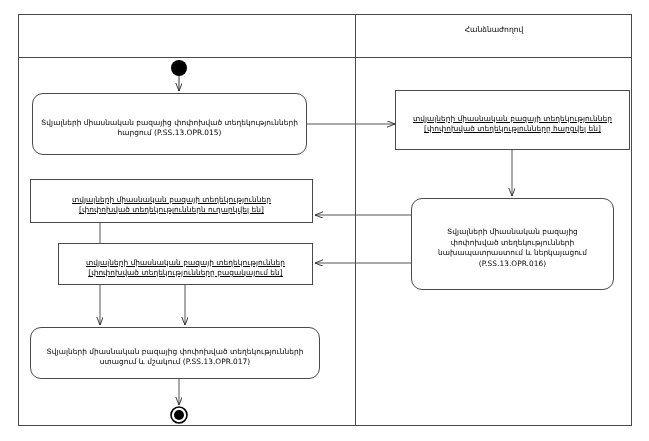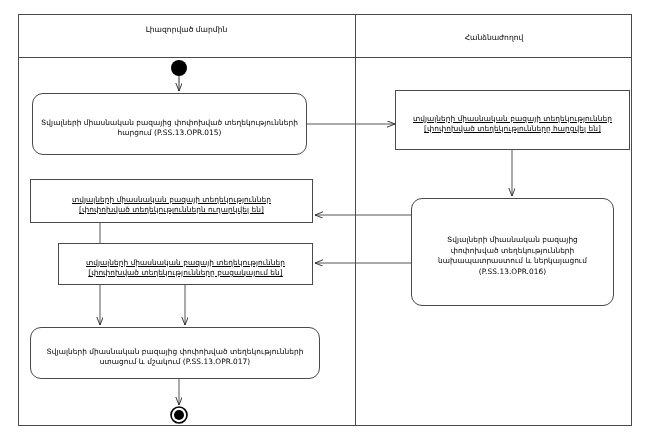--- a/index.html
+++ b/index.html
@@ -94,35 +94,34 @@
     <path d="M100,223 L100,325" fill="none" stroke="#555555" stroke-width="1" marker-end="url(#arrow)"></path>
 
     <path d="M185,285 L185,325" fill="none" stroke="#555555" stroke-width="1" marker-end="url(#arrow)"></path>
 
     <path d="M179,379 L179,405" fill="none" stroke="#555555" stroke-width="1" marker-end="url(#arrow)"></path>
 
     <circle cx="179" cy="415" r="8" fill="#ffffff" stroke="#000000" stroke-width="1.6"></circle>
     <circle cx="179" cy="415" r="5" fill="#000000"></circle>
   </svg>
 
-  <div class="swim-title" style="left:18px; top:25px; width:337px;">Լիազորված մարմին</div>
 
-  <div class="swim-title" style="left:356px; top:25px; width:276px;margin-top:8px;">Հանձնաժողով</div>
+  <div class="swim-title" style="left:356px; top:25px; width:276px;">Հանձնաժողով</div>
 
   <div class="node action" style="left:32px; top:93px; width:275px; height:62px;">
     <span class="txt">Տվյալների միասնական բազայից փոփոխված տեղեկությունների
 հարցում (P.SS.13.OPR.015)</span>
   </div>
 
   <div class="node object" style="left:395px; top:90px; width:235px; height:60px;">
     <span class="txt">տվյալների միասնական բազայի տեղեկություններ
 [փոփոխված տեղեկությունները հարցվել են]</span>
   </div>
 
-  <div class="node action" style="left:411px; top:198px; width:203px; height:108px;">
+  <div class="node action" style="left:411px; top:198px; width:203px; height:92px;">
     <span class="txt">Տվյալների միասնական բազայից
 փոփոխված տեղեկությունների
 նախապատրաստում և ներկայացում
 (P.SS.13.OPR.016)</span>
   </div>
 
   <div class="node object" style="left:30px; top:179px; width:283px; height:44px;">
     <span class="txt">տվյալների միասնական բազայի տեղեկություններ
 [փոփոխված տեղեկություններն ուղարկվել են]</span>
   </div>

